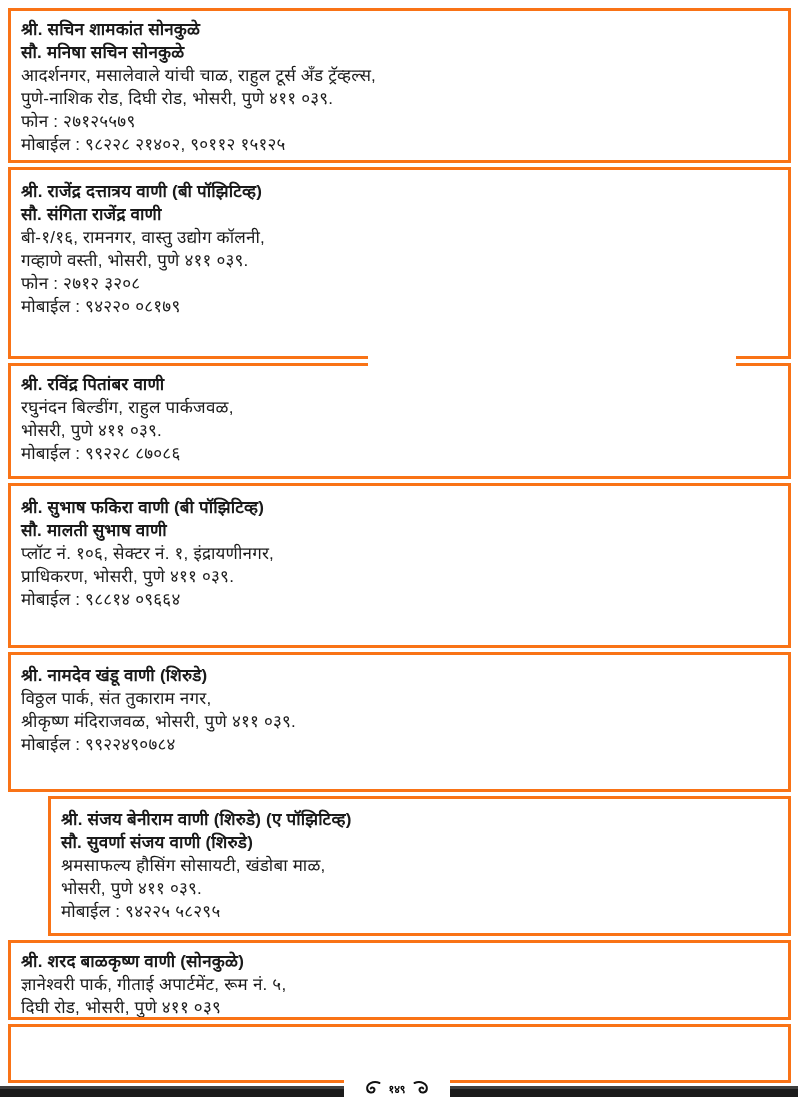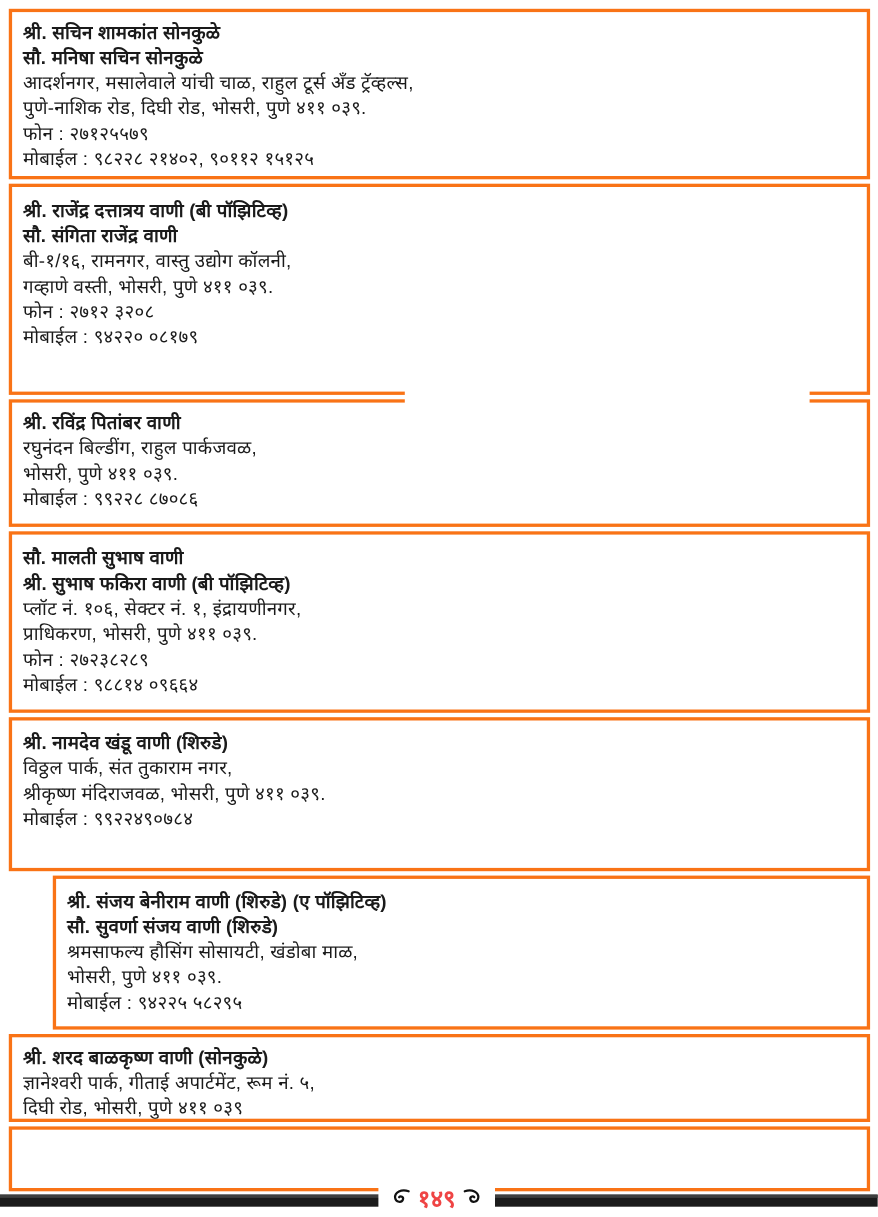--- a/index.html
+++ b/index.html
@@ -60,23 +60,23 @@
     position:absolute;
     left:344px;top:1074px;
     width:106px;height:28px;
     background:#ffffff;
     display:flex;
     align-items:center;
     justify-content:center;
     gap:7px;
   }
   .page-number{
-    font-size:22px;
+    font-size:11px;
     font-weight:700;
-    color:#ef4444;
+    color:#000000;
   }
   .ornament{display:inline-flex;align-items:center;}
   .ornament.right svg{transform:scaleX(-1);}
 </style>
 </head>
 <body>
 
 <div class="page">
 
   <div class="entries" id="entries">
@@ -96,25 +96,24 @@
         <div class="line">फोन : २७१२ ३२०८</div>
         <div class="line">मोबाईल : ९४२२० ०८१७९</div>
       </div>
       <div class="entry">
         <div class="line bold">श्री. रविंद्र पितांबर वाणी</div>
         <div class="line">रघुनंदन बिल्डींग, राहुल पार्कजवळ,</div>
         <div class="line">भोसरी, पुणे ४११ ०३९.</div>
         <div class="line">मोबाईल : ९९२२८ ८७०८६</div>
       </div>
       <div class="entry">
+        <div class="line bold">श्री. सुभाष फकिरा वाणी  (बी पॉझिटिव्ह)</div>
         <div class="line bold">सौ. मालती सुभाष वाणी</div>
-        <div class="line bold">श्री. सुभाष फकिरा वाणी  (बी पॉझिटिव्ह)</div>
         <div class="line">प्लॉट नं. १०६, सेक्टर नं. १, इंद्रायणीनगर,</div>
         <div class="line">प्राधिकरण, भोसरी, पुणे ४११ ०३९.</div>
-        <div class="line">फोन : २७२३८२८९</div>
         <div class="line">मोबाईल : ९८८१४ ०९६६४</div>
       </div>
       <div class="entry">
         <div class="line bold">श्री. नामदेव खंडू वाणी (शिरुडे)</div>
         <div class="line">विठ्ठल पार्क, संत तुकाराम नगर,</div>
         <div class="line">श्रीकृष्ण मंदिराजवळ, भोसरी, पुणे ४११ ०३९.</div>
         <div class="line">मोबाईल : ९९२२४९०७८४</div>
       </div>
       <div class="entry">
         <div class="line bold">श्री. संजय बेनीराम वाणी (शिरुडे) (ए पॉझिटिव्ह)</div>

